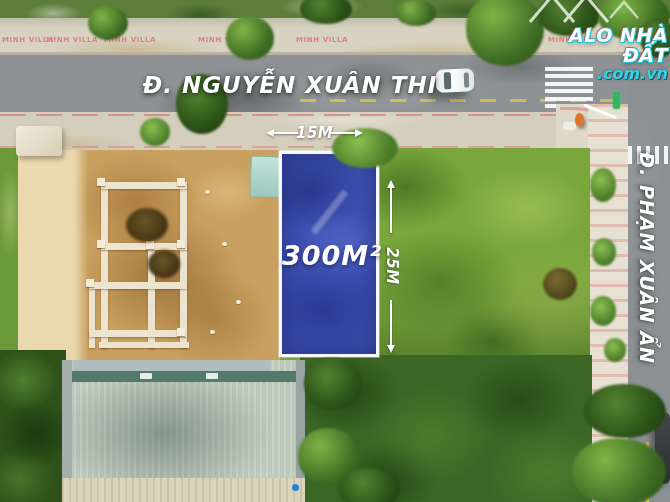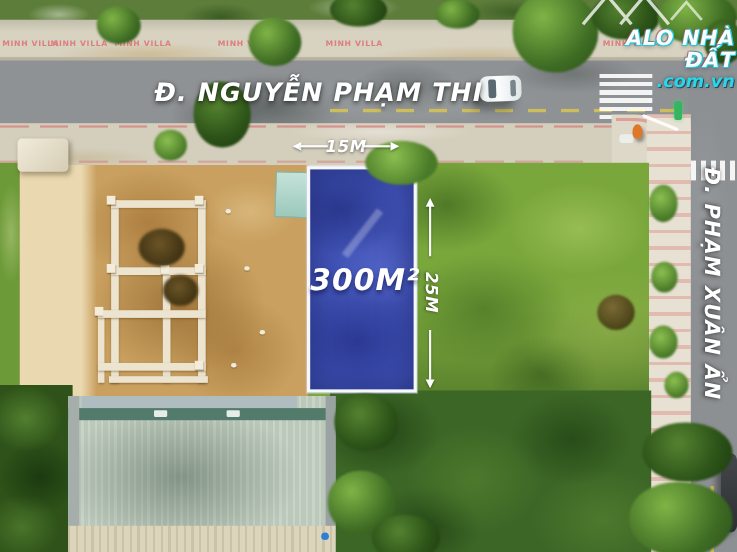--- a/index.html
+++ b/index.html
@@ -267,21 +267,21 @@
   <div class="mtext" style="left:296px;top:124px">15M</div>
   <div class="mline" style="left:330px;top:132px;width:25px;height:2px"></div>
   <div class="arrow" style="left:355px;top:129px;border-width:4px 0 4px 8px;border-color:transparent transparent transparent #fff"></div>
 
   <div class="arrow" style="left:387px;top:180px;border-width:0 4px 8px 4px;border-color:transparent transparent #fff transparent"></div>
   <div class="mline" style="left:390px;top:187px;width:2px;height:46px"></div>
   <div class="mtext" style="left:361px;top:256px;width:60px;height:20px;text-align:center;transform:rotate(90deg)">25M</div>
   <div class="mline" style="left:390px;top:300px;width:2px;height:46px"></div>
   <div class="arrow" style="left:387px;top:345px;border-width:8px 4px 0 4px;border-color:#fff transparent transparent transparent"></div>
 
-  <div class="street-label street-top-label">Đ. NGUYỄN PHẠM THI</div>
+  <div class="street-label street-top-label">Đ. NGUYỄN XUÂN THI</div>
   <div class="street-label street-right-label">Đ. PHẠM XUÂN ẨN</div>
 
   <svg class="abs logo-mark" viewBox="0 0 116 32">
     <path d="M4 30 L26 4 L48 30 M38 30 L60 4 L82 30" fill="none" stroke="rgba(255,255,255,.9)" stroke-width="3"></path>
     <path d="M84 26 L98 10 L112 26" fill="none" stroke="rgba(255,255,255,.75)" stroke-width="2.5"></path>
   </svg>
   <div class="abs brand">
     <div class="brand-name">ALO NHÀ ĐẤT</div>
     <div class="brand-domain">.com.vn</div>
   </div>

